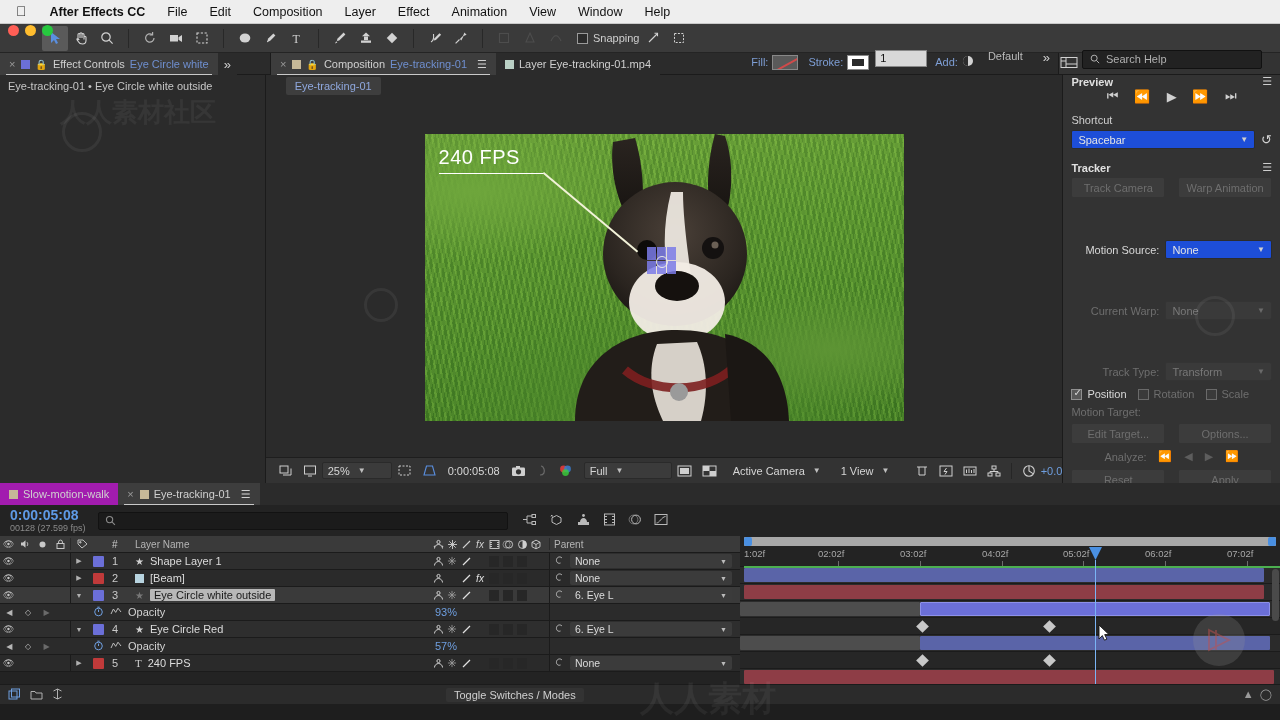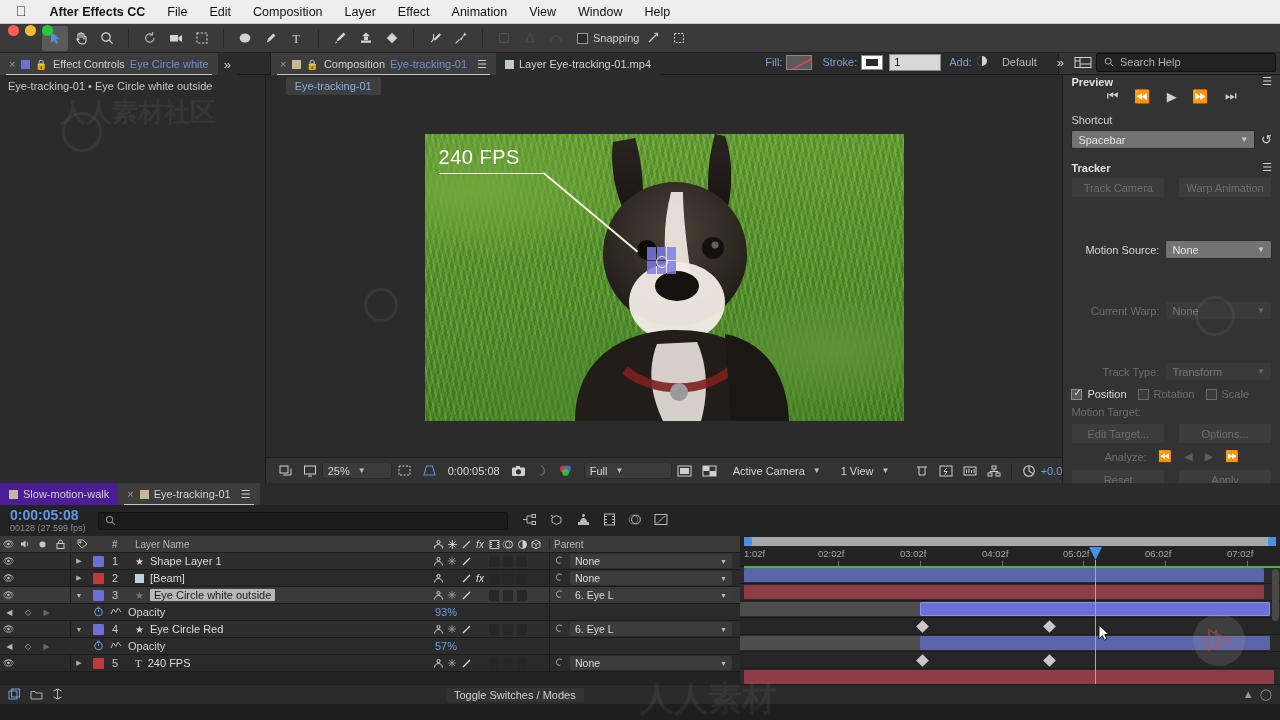--- a/index.html
+++ b/index.html
@@ -35,21 +35,21 @@
     border-bottom:1px solid #242424; padding-left:42px; gap:0;
     position:relative;
   }
   .tbtn {
     width:26px; height:25px; display:flex; align-items:center; justify-content:center;
     color:#d2d2d2; border-radius:2px; position:relative;
   }
   .tbtn.active { background:#5a5a5a; color:#5a8fe0; }
   .tbtn svg { display:block; }
   .tsep { width:1px; height:19px; background:#282828; margin:0 8px; }
-  .tbar-right { display:flex; align-items:center; gap:0; margin-left:auto; padding-right:4px;margin-top:48px;}
+  .tbar-right { display:flex; gap:0; margin-left:auto; padding-right:18px;margin-top:48px;}
   .snapbox {
     display:flex; align-items:center; gap:5px; margin-left:8px; color:#cfcfcf; font-size:11px;
   }
   .chk {
     width:11px; height:11px; border:1px solid #9a9a9a; background:#2b2b2b; display:inline-block;
   }
   .fillstroke { display:flex; align-items:center; gap:4px; font-size:11px; }
   .fillstroke .lbl { color:#7e9fd6; }
   .swatch-fill {
     width:26px; height:15px; border:1px solid #888; background:#5a5a5a;
@@ -174,21 +174,21 @@
     height:22px; display:flex; align-items:center; justify-content:space-between;
     padding:0 8px; background:#333333; font-size:11px; color:#e0e0e0; font-weight:bold;
   }
   .rp-head .ham { font-size:11px; color:#cfcfcf; font-weight:normal;}
   .prev-transport { display:flex; align-items:center; justify-content:center; gap:16px; height:34px; }
   .prev-transport span { color:#d0d0d0; font-size:13px; }
   .hr { height:1px; background:#272727; margin:3px 0; }
   .rlabel { padding:4px 8px 2px 8px; font-size:11px; color:#d0d0d0; }
   .row-pad { padding:2px 8px 6px 8px; display:flex; align-items:center; gap:6px; }
   .dd {
-    flex:1; height:19px; background:#737373; border:1px solid #2c2c2c; border-radius:2px;
+    flex:1; height:19px; background:#1d4ed8; border:1px solid #2c2c2c; border-radius:2px;
     display:flex; align-items:center; justify-content:space-between; padding:0 6px;
     font-size:11px; color:#e4e4e4;
   }
   .dd .cv { font-size:8px; color:#cfcfcf; }
   .dd.dim { background:#3a3a3a; color:#787878; border-color:#343434; }
   .dd.dim .cv { color:#6a6a6a; }
   .resetic { color:#d2d2d2; font-size:13px; }
   .btn2 { display:flex; gap:13px; padding:3px 8px; }
   .tbtn2 {
     flex:1; height:21px; background:#3c3c3c; border:1px solid #333; border-radius:2px;
@@ -770,21 +770,21 @@
       <div class="hr" style="margin-top:8px"></div>
       <div class="rp-head">
         <span>Character</span>
         <span class="ham">☰</span>
       </div>
     </div>
   </div>
 
   <div class="timeline">
     <div class="tl-tabs">
-      <div class="ptab" style="background:#4c1d95">
+      <div class="ptab" style="background:#a21caf">
         <span class="sq" style="background:#c6b898"></span>
         <span>Slow-motion-walk</span>
       </div>
       <div class="ptab sel">
         <span class="x">×</span>
         <span class="sq" style="background:#c6b898"></span>
         <span>Eye-tracking-01</span>
         <span class="ham">☰</span>
       </div>
     </div>

